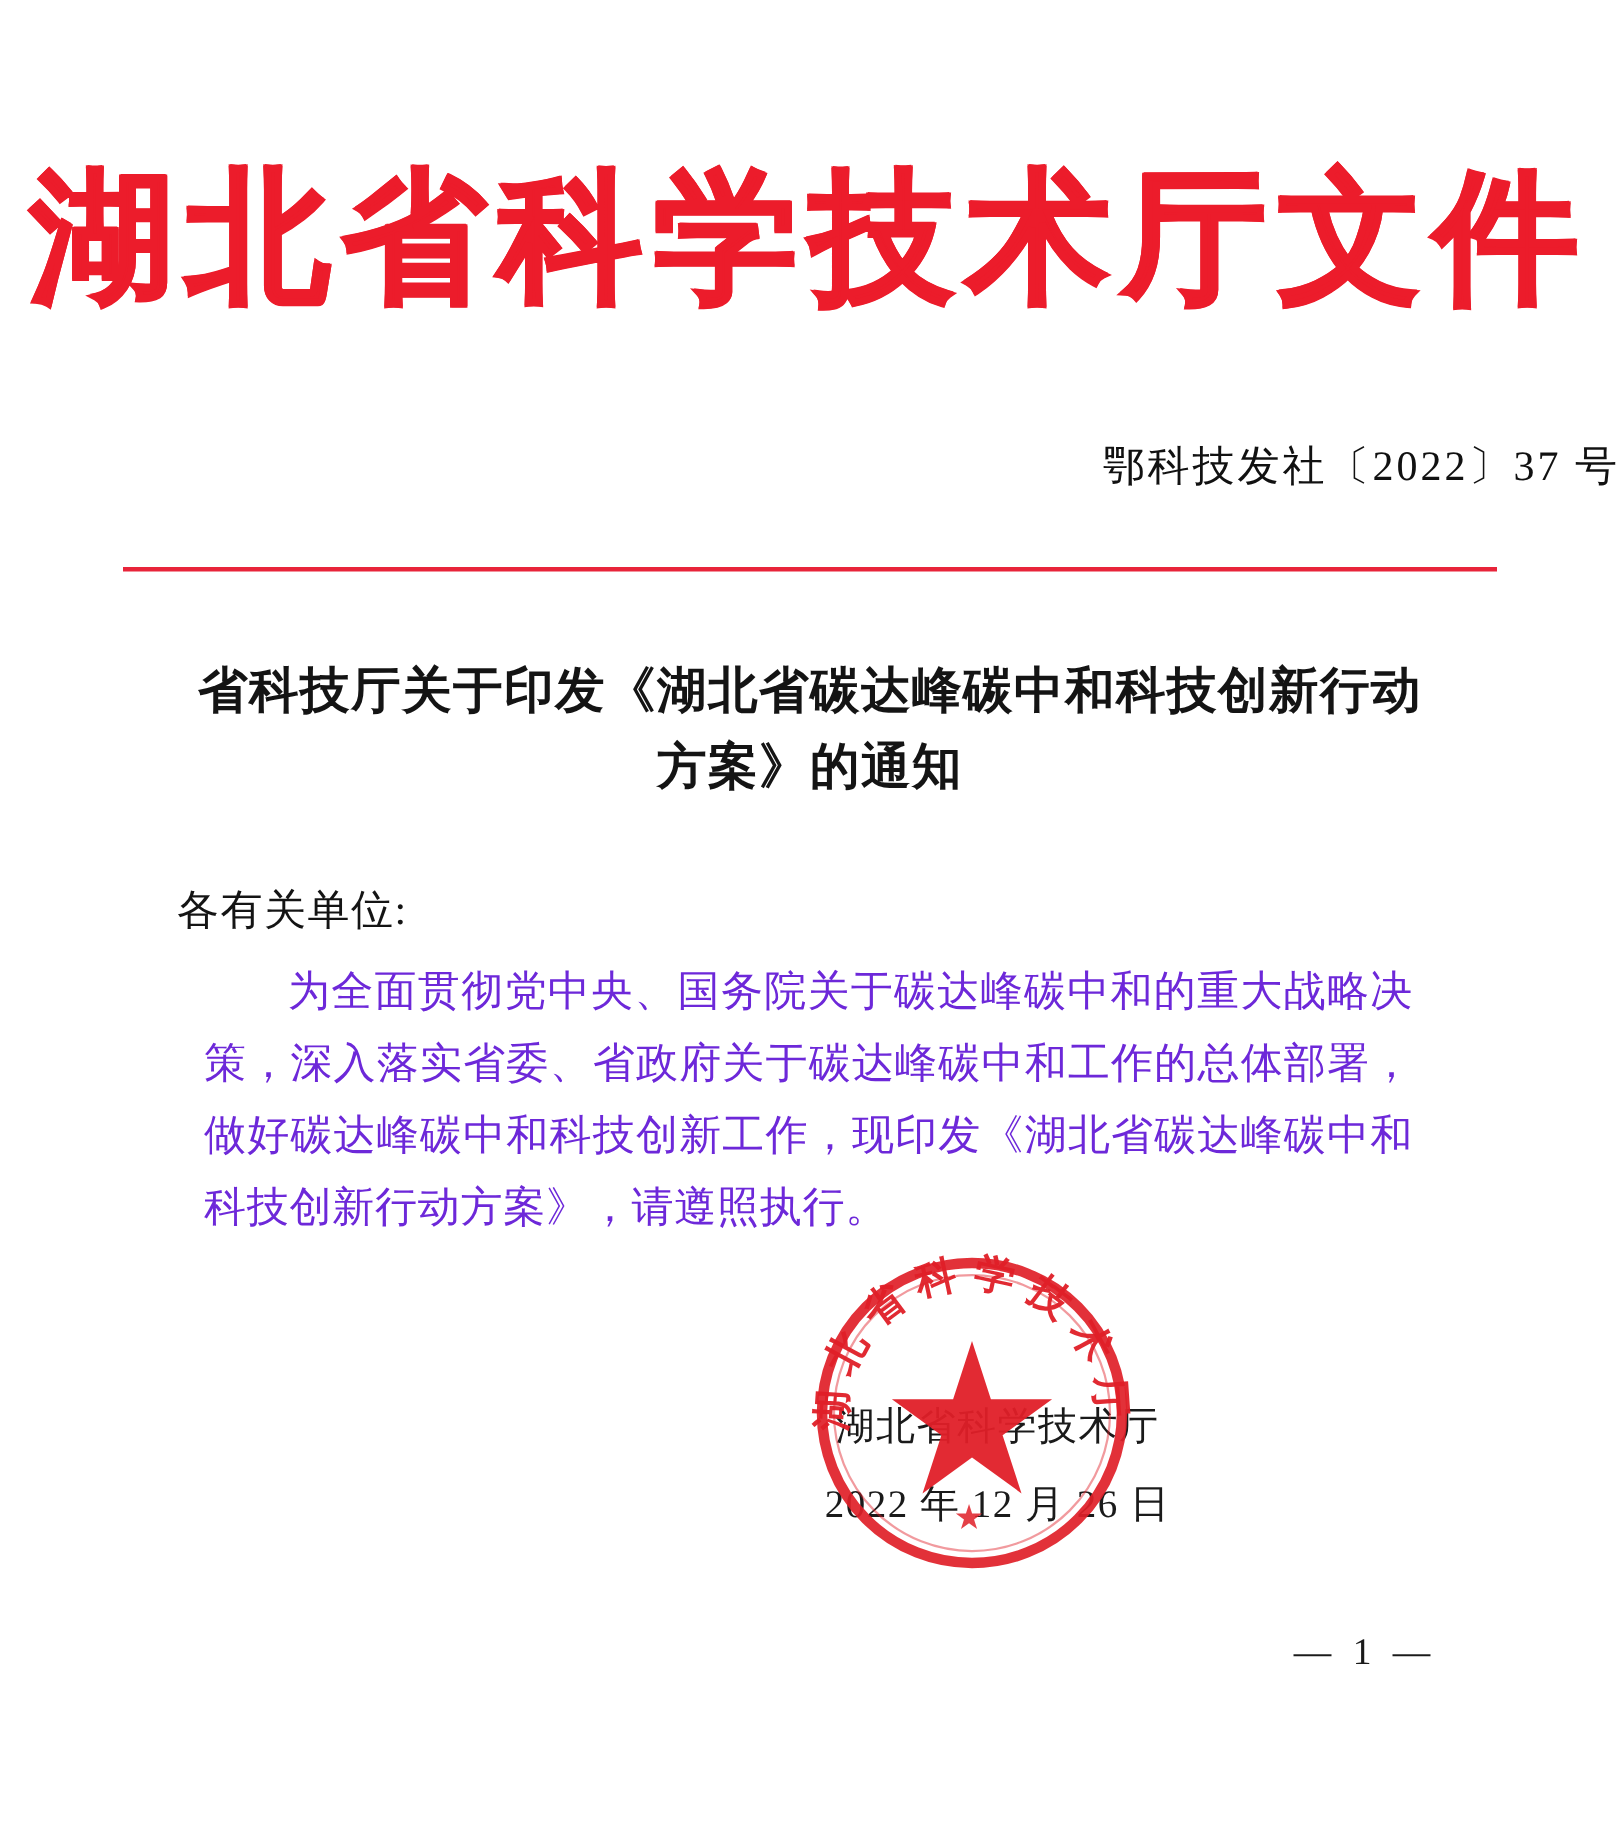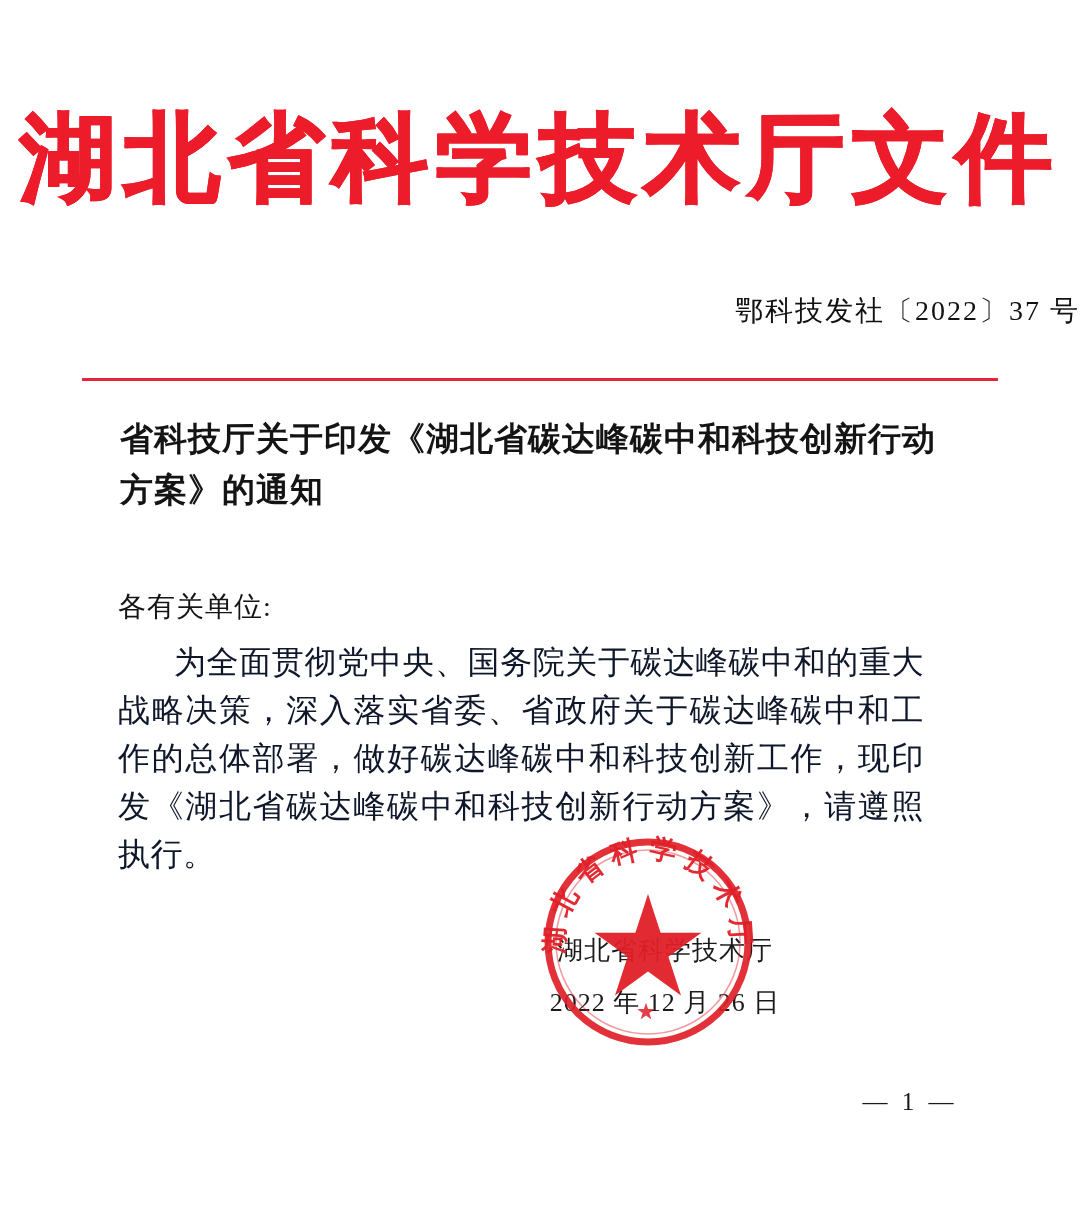--- a/index.html
+++ b/index.html
@@ -61,53 +61,53 @@
     top: 378px;
     left: 82px;
     width: 916px;
     height: 3px;
     background: #e8243a;
   }
 
   
   .doc-title {
     position: absolute;
-    top: 416px;
+    top: 436px;
     left: 120px;
     width: 840px;
-    text-align: left;
-    font-family: Liberation Mono, monospace;
+    text-align: center;
+    font-family: Liberation Serif, serif;
     font-weight: 700;
     font-size: 33px;
     line-height: 1.55;
     letter-spacing: 1px;
     color: #141414;
   }
 
   
   .salutation {
     position: absolute;
     top: 588px;
     left: 118px;
     font-size: 28px;
     letter-spacing: 1px;
     color: #141414;
   }
 
   .body-text {
     position: absolute;
     top: 638px;
-    left: 118px;
+    left: 136px;
     width: 806px;
-    font-size: 32px;
+    font-size: 28px;
     line-height: 48px;
     letter-spacing: 0.5px;
     text-align: justify;
     text-indent: 56px;
-    color: #0f172a;
+    color: #6d28d9;
   }
 
   
   .signature {
     position: absolute;
     top: 925px;
     left: 520px;
     width: 290px;
     text-align: center;
     font-size: 26px;

